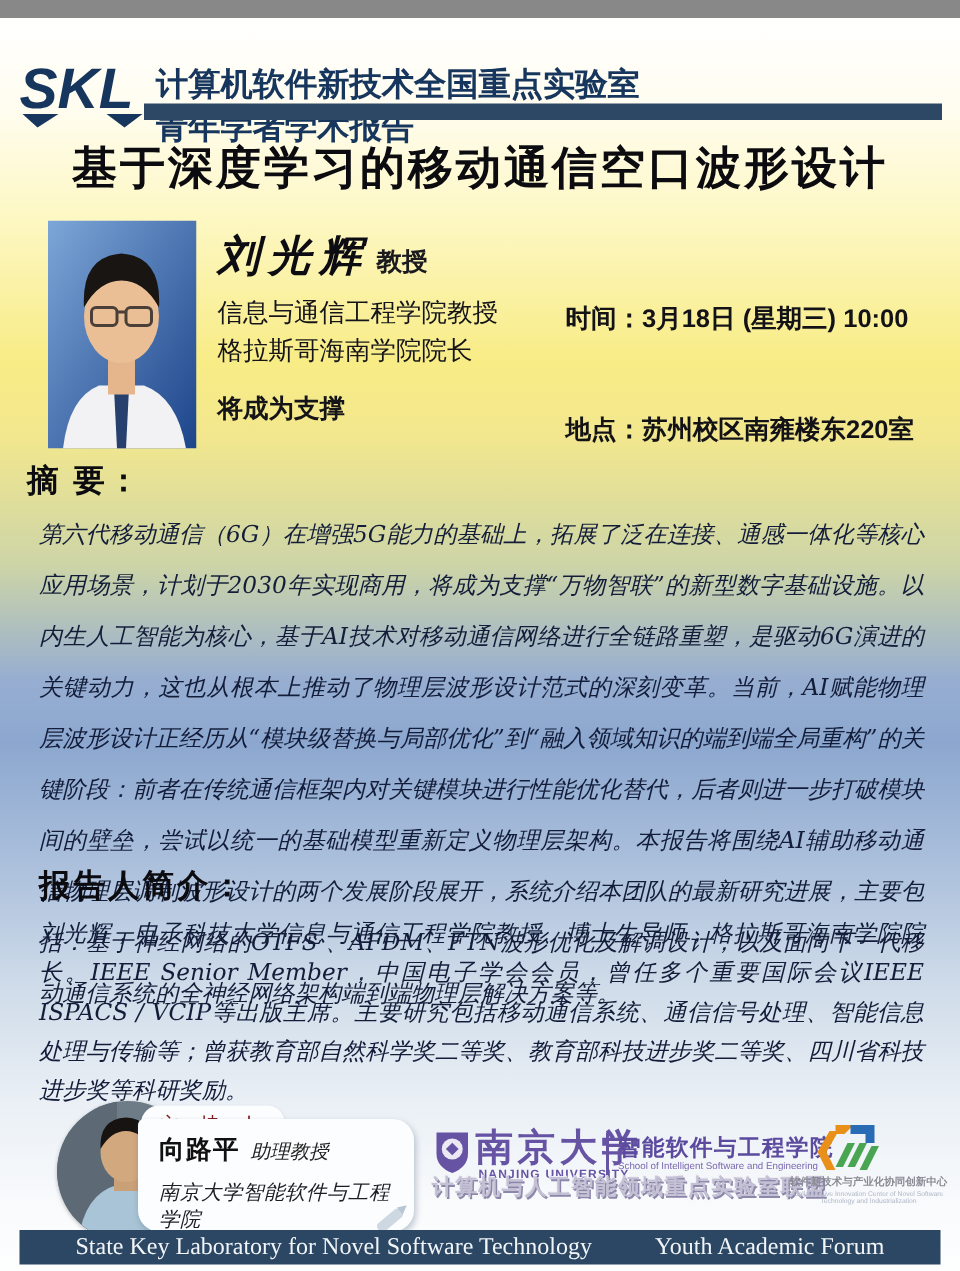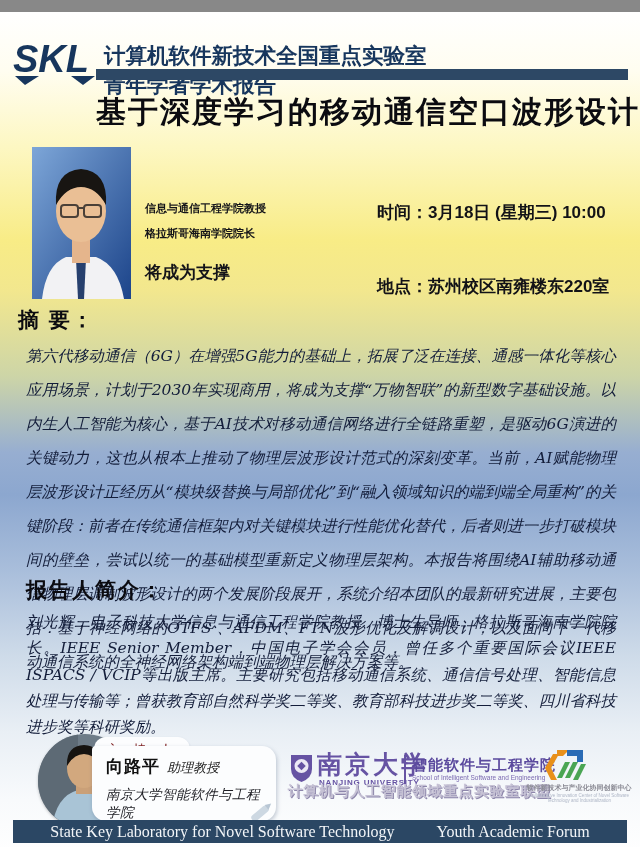--- a/index.html
+++ b/index.html
@@ -13,32 +13,32 @@
   }
   
   .skl-logo { position:absolute; left:13px; top:26px; }
   .header-line {
     position:absolute; left:104px; top:29px; width:524px;
     display:flex; justify-content:space-between;
     font-weight:bold; font-size:21.5px; color:#17365d; white-space:nowrap;flex-direction:column;
   }
   .header-bar { position:absolute; left:96px; top:57px; width:532px; height:11px; background:#2d4865; }
   .main-title {
-    position:absolute; left:0; top:80px; width:640px; text-align:right;
+    position:absolute; left:0; top:80px; width:640px; text-align:center;
     font-size:30px; font-weight:bold; color:#0b0b10; letter-spacing:2px;
   }
   
   .speaker-photo { position:absolute; left:32px; top:135px; width:99px; height:152px; }
   .speaker-name-row { position:absolute; left:145px; top:140px; display:flex; align-items:baseline; }
   .speaker-name {
     font-family:"DejaVu Serif","Liberation Serif",serif; font-style:italic; font-weight:bold;
     font-size:28px; letter-spacing:6px; color:#0c0c12;
   }
   .speaker-title { font-size:17px; font-weight:bold; color:#1a1a1f; margin-left:4px; }
-  .speaker-affils { position:absolute; left:145px; top:184px; font-size:11px; font-weight:bold; line-height:25px; color:#141419; }
+  .speaker-affils { position:absolute; left:145px; top:184px; font-size:17px; font-weight:normal; line-height:25px; color:#141419; }
   .speaker-univ  { position:absolute; left:145px; top:249px; font-size:17px; font-weight:bold; color:#141419; }
   .when  { position:absolute; left:377px; top:189px; font-size:17px; font-weight:bold; color:#121217; white-space:nowrap; }
   .where { position:absolute; left:377px; top:263px; font-size:17px; font-weight:bold; color:#121217; white-space:nowrap; }
   
   .sec-heading { font-size:21px; font-weight:bold; color:#0b0b10; letter-spacing:2px; }
   .abstract-heading { position:absolute; left:18px; top:294px; }
   .abstract-body {
     position:absolute; left:26px; top:327px; width:590px;
     font-family:"DejaVu Serif","Liberation Serif",serif; font-style:italic;
     font-size:15.5px; line-height:34px; text-align:justify; color:#131d3a;
@@ -125,20 +125,24 @@
       <path d="M10,152 Q14,118 34,110 L64,110 Q86,118 92,152 Z" fill="#f2f2f4"></path>
       <polygon points="44,112 54,112 52,152 46,152" fill="#27406e"></polygon>
       <rect x="40" y="92" width="18" height="24" fill="#e5b58c"></rect>
       <ellipse cx="49" cy="64" rx="25" ry="31" fill="#eabf95"></ellipse>
       <path d="M24,58 Q22,24 49,22 Q76,24 74,58 Q64,40 49,40 Q34,40 24,58 Z" fill="#181512"></path>
       <rect x="29" y="58" width="17" height="12" rx="3" fill="none" stroke="#4a4038" stroke-width="2"></rect>
       <rect x="52" y="58" width="17" height="12" rx="3" fill="none" stroke="#4a4038" stroke-width="2"></rect>
       <line x1="46" y1="61" x2="52" y2="61" stroke="#4a4038" stroke-width="2"></line>
     </svg>
   </div>
+  <div class="speaker-name-row">
+    <span class="speaker-name">刘光辉</span>
+    <span class="speaker-title">教授</span>
+  </div>
   <div class="speaker-affils">
     <div>信息与通信工程学院教授</div>
     <div>格拉斯哥海南学院院长</div>
   </div>
   <div class="speaker-univ">将成为支撑</div>
   <div class="when">时间：3月18日 (星期三)  10:00</div>
   <div class="where">地点：苏州校区南雍楼东220室</div>
 
   <div class="sec-heading abstract-heading">摘 要：</div>
   <div class="abstract-body">第六代移动通信（6G）在增强5G能力的基础上，拓展了泛在连接、通感一体化等核心应用场景，计划于2030年实现商用，将成为支撑“万物智联”的新型数字基础设施。以内生人工智能为核心，基于AI技术对移动通信网络进行全链路重塑，是驱动6G演进的关键动力，这也从根本上推动了物理层波形设计范式的深刻变革。当前，AI赋能物理层波形设计正经历从“模块级替换与局部优化”到“融入领域知识的端到端全局重构”的关键阶段：前者在传统通信框架内对关键模块进行性能优化替代，后者则进一步打破模块间的壁垒，尝试以统一的基础模型重新定义物理层架构。本报告将围绕AI辅助移动通信物理层调制波形设计的两个发展阶段展开，系统介绍本团队的最新研究进展，主要包括：基于神经网络的OTFS 、AFDM、FTN波形优化及解调设计，以及面向下一代移动通信系统的全神经网络架构端到端物理层解决方案等。</div>

